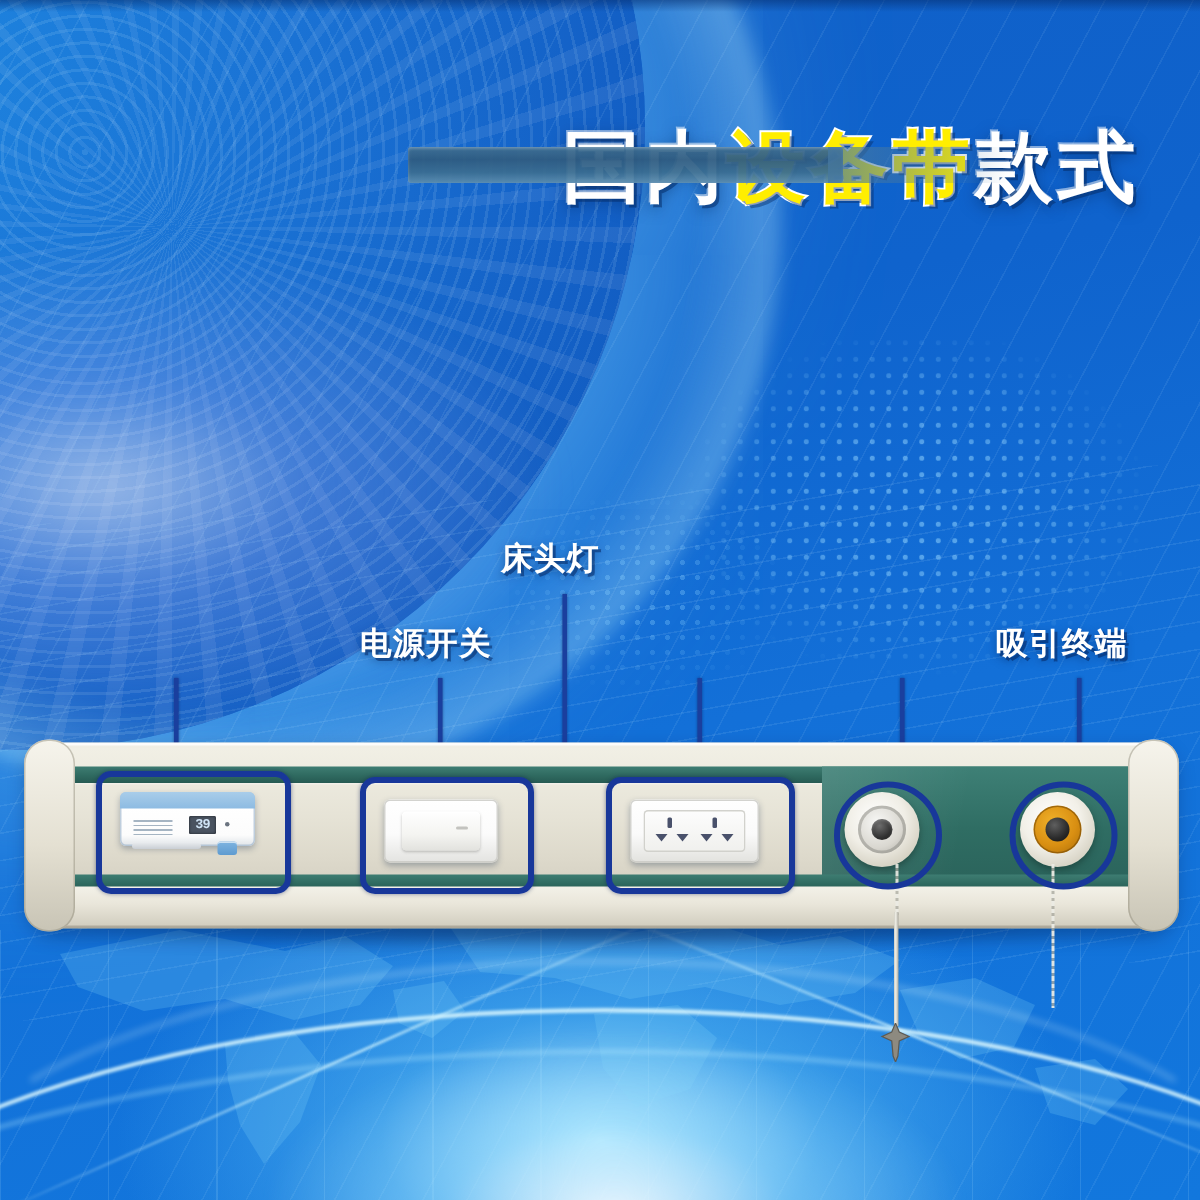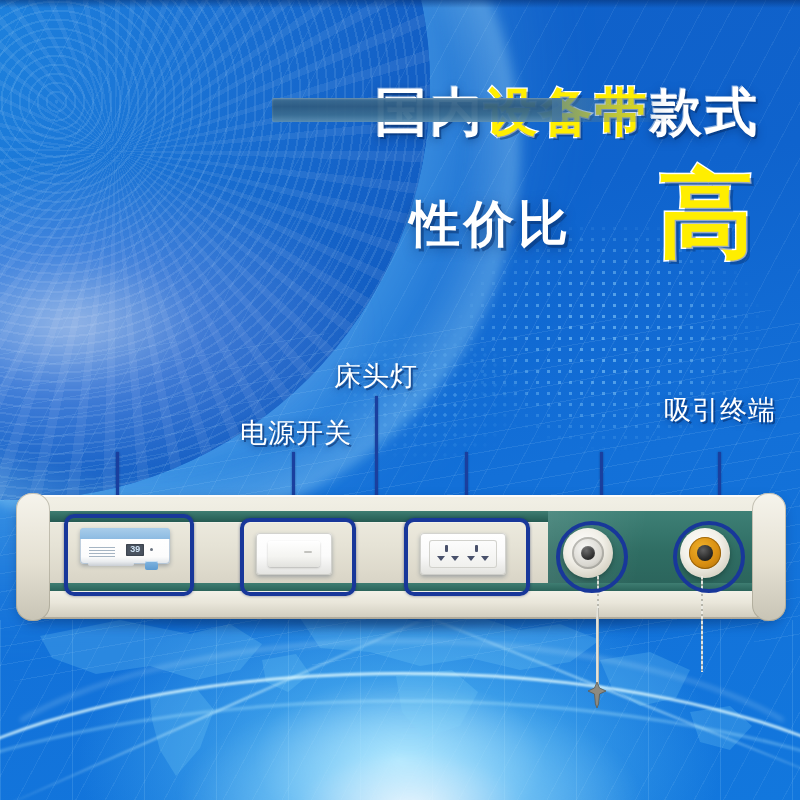--- a/index.html
+++ b/index.html
@@ -149,21 +149,21 @@
   .hl-big{
     font-size:96px;font-weight:700;color:#ffee00;line-height:.95;
     -webkit-text-stroke:3px #ffffff;paint-order:stroke fill;
     text-shadow:4px 4px 0 rgba(6,45,105,.4);
     margin-left:86px;margin-right:46px;
   }
 
   
   .callout{
     position:absolute;
-    font-size:27px;font-weight:400;color:#ffffff;white-space:nowrap;
+    font-size:21px;font-weight:700;color:#ffffff;white-space:nowrap;
     letter-spacing:1px;
     text-shadow:2px 2px 0 rgba(5,40,100,.55), 0 2px 6px rgba(4,38,95,.5);
   }
   .leader{
     position:absolute;width:3px;
     background:#1a3f9e;
     box-shadow:0 0 2px rgba(10,30,90,.6);
   }
 
   
@@ -366,39 +366,35 @@
   <div class="arc arc-c"></div>
   <div class="diag-a"></div>
   <div class="diag-b"></div>
   <div class="bottomglow"></div>
   <div class="topbar-shade"></div>
 
   <div class="headline">
     <div class="hl-row1">
       <span class="w">国内</span><span class="y">设备带</span><span class="w">款式</span>
     </div>
-    <div class="hl-row2">
-      <span class="hl-sub">性价比</span>
-      <span class="hl-big">高</span>
-    </div>
   </div>
 
   <div class="leader" style="left:116px;top:452px;height:92px;"></div>
 
   <div class="callout" style="left:240px;top:415px;">电源开关</div>
   <div class="leader" style="left:292px;top:452px;height:92px;"></div>
 
   <div class="callout" style="left:334px;top:358px;">床头灯</div>
   <div class="leader" style="left:375px;top:396px;height:215px;"></div>
 
   <div class="leader" style="left:465px;top:452px;height:92px;"></div>
 
   <div class="leader" style="left:600px;top:452px;height:86px;"></div>
 
-  <div class="callout" style="left:664px;top:392px;">吸引终端</div>
+  <div class="callout" style="left:664px;top:415px;">吸引终端</div>
   <div class="leader" style="left:718px;top:452px;height:86px;"></div>
 
   <div class="panel-wrap">
     <div class="panel-shadow"></div>
     <div class="panel">
       <div class="stripe stripe-top"></div>
       <div class="teal-block"></div>
       <div class="teal-block2"></div>
       <div class="stripe stripe-bot"></div>
       <div class="lower-rail"></div>

